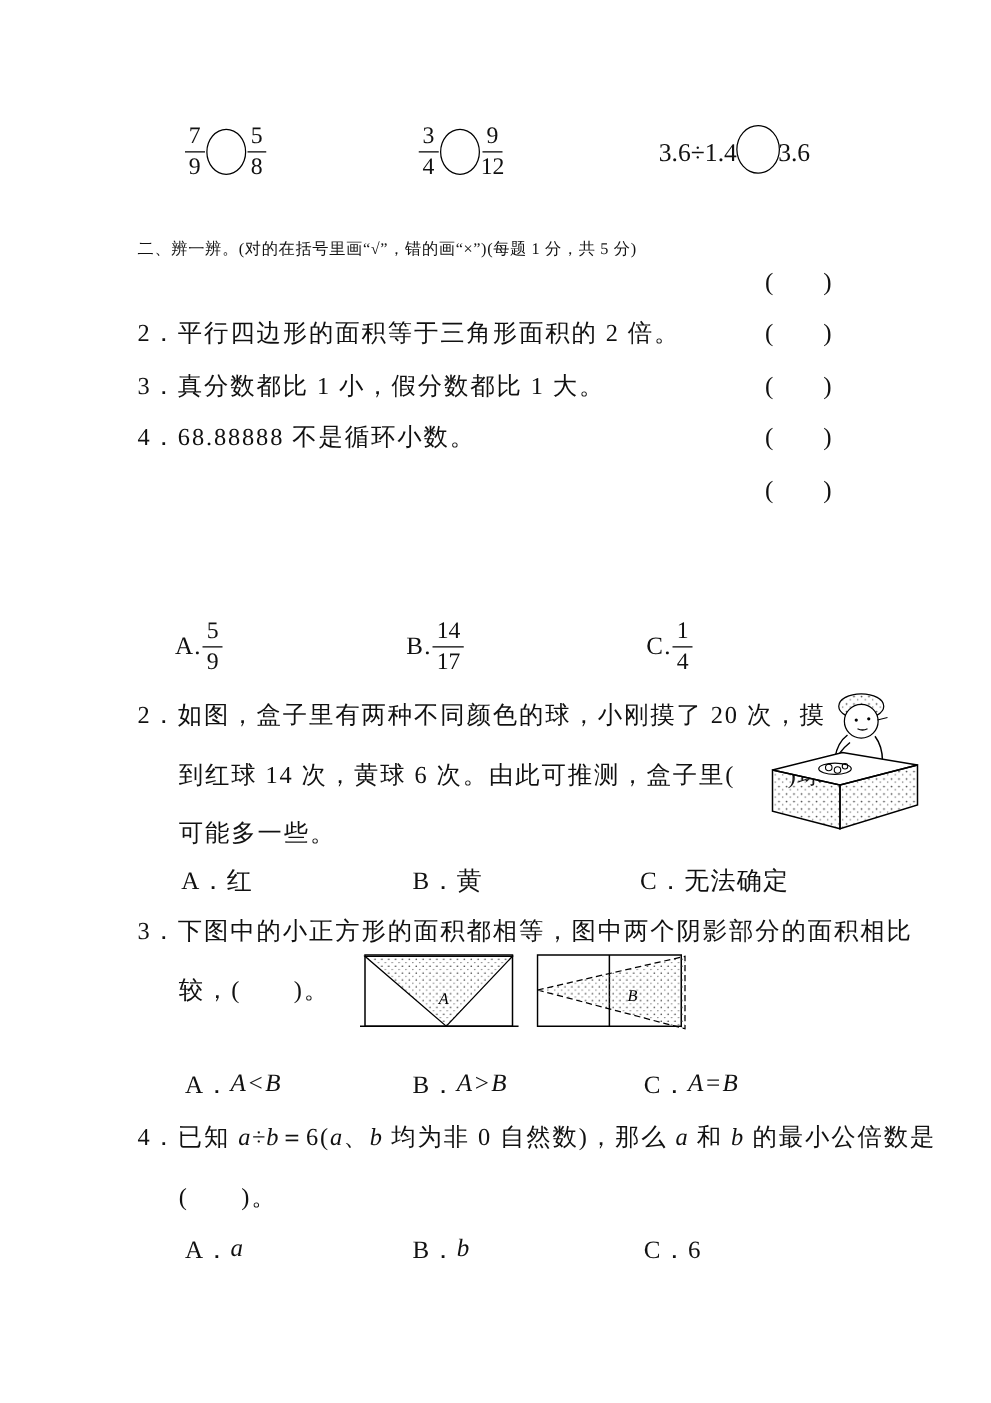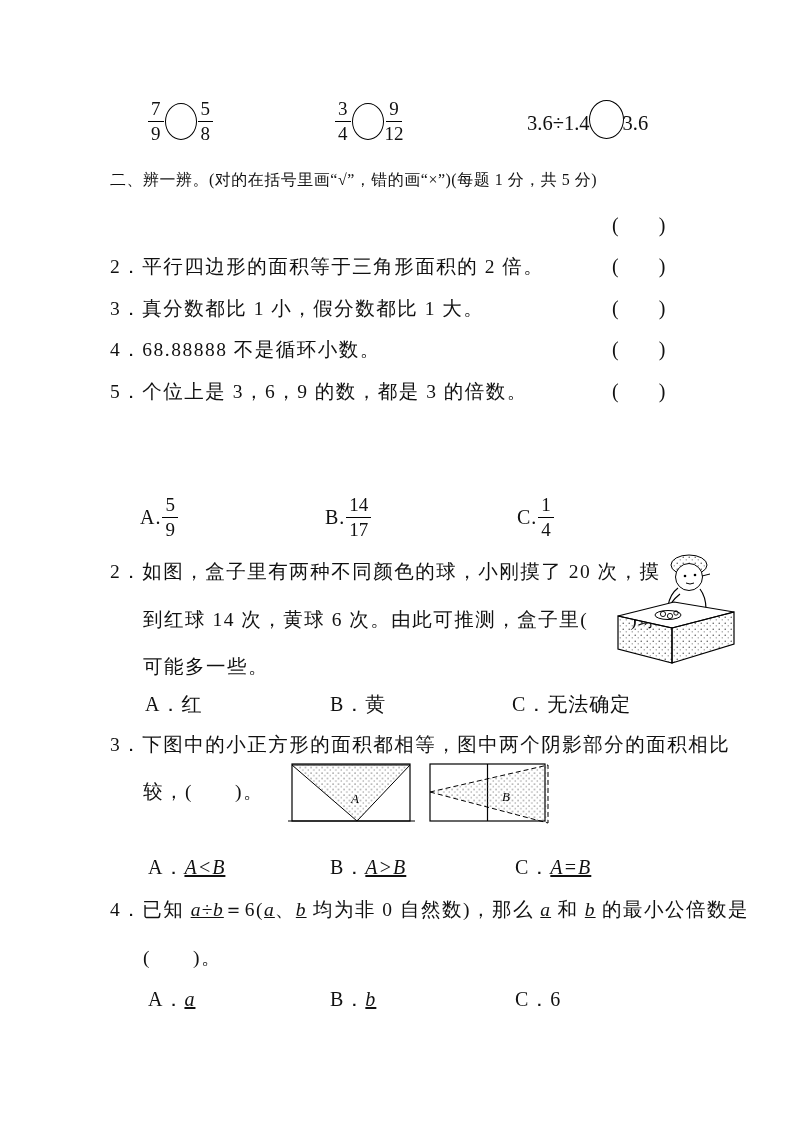--- a/index.html
+++ b/index.html
@@ -6,37 +6,37 @@
   .page{
     position:relative;
     width:793px;height:1122px;
     background:#ffffff;
     font-family:"Liberation Serif","DejaVu Serif",serif;
     color:#111;
     overflow:hidden;
   }
   .abs{position:absolute;}
   .cn{font-size:19.5px;letter-spacing:1.5px;white-space:nowrap;}
-  .hd{font-size:16px;letter-spacing:0.5px;white-space:nowrap;}
+  .hd{font-size:13px;letter-spacing:0.5px;white-space:nowrap;margin-top:20px;}
   .bracket{font-size:20px;letter-spacing:0;white-space:pre;}
   
   .frac{display:inline-flex;flex-direction:column;align-items:center;
         font-size:19px;line-height:1.15;letter-spacing:0;}
   .frac .num{border-bottom:1.6px solid #000;padding:0 3px 1px;}
   .frac .den{padding-top:1px;}
   
   .cmp{display:inline-flex;align-items:center;}
   .circle{width:30px;height:35px;border:1.6px solid #000;border-radius:50%;
           flex:none;margin:0 1px;background:#fff;}
   .cmp-dec{display:inline-flex;align-items:center;font-size:20.5px;letter-spacing:0;}
   .cmp-dec .circle{width:33px;height:37px;transform:translateY(-4px);margin:0 -1px;}
   
   .opt{display:inline-flex;align-items:center;font-size:20px;letter-spacing:1px;white-space:nowrap;}
   .opt .frac{margin-left:1px;}
-  .math{font-style:italic;letter-spacing:1px;text-decoration:underline;}
+  .math{font-style:italic;letter-spacing:1px;}
   .figlabel{font-style:italic;font-size:13px;font-family:"Liberation Serif",serif;}
   svg{display:block;}
 </style>
 </head>
 <body>
 
 <div class="page">
 
   <div class="abs cmp" style="left:148px;top:98px">
     <span class="frac">
@@ -74,21 +74,20 @@
 
   <div class="abs cn" style="left:110px;top:253px">2．平行四边形的面积等于三角形面积的 2 倍。</div>
   <div class="abs bracket" style="left:612px;top:253px">(　　)</div>
 
   <div class="abs cn" style="left:110px;top:295px">3．真分数都比 1 小，假分数都比 1 大。</div>
   <div class="abs bracket" style="left:612px;top:295px">(　　)</div>
 
   <div class="abs cn" style="left:110px;top:336px">4．68.88888 不是循环小数。</div>
   <div class="abs bracket" style="left:612px;top:336px">(　　)</div>
 
-  <div class="abs cn" style="left:110px;top:378px">5．个位上是 3，6，9 的数，都是 3 的倍数。</div>
   <div class="abs bracket" style="left:612px;top:378px">(　　)</div>
 
 
 
   <div class="abs opt" style="left:140px;top:494px">
     <span>A.</span>
       <span class="frac">
         <span class="num">5</span>
         <span class="den">9</span>
       </span>

